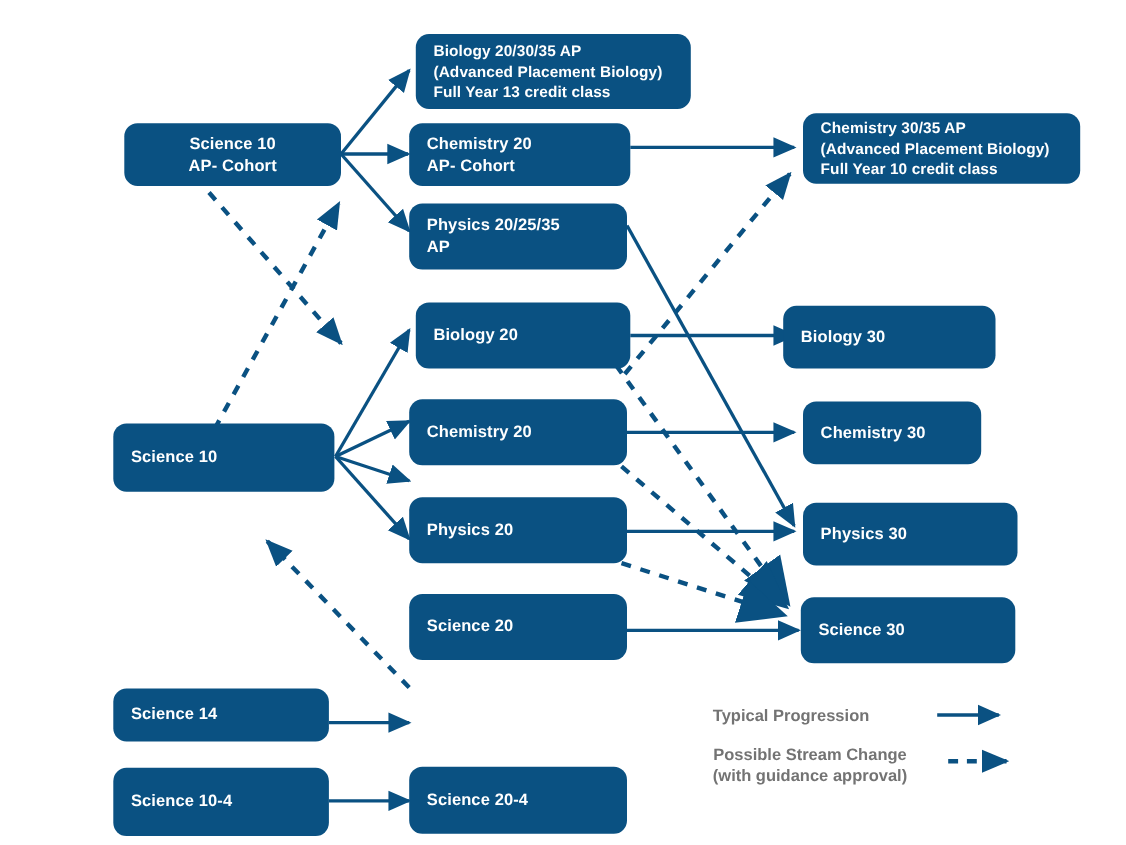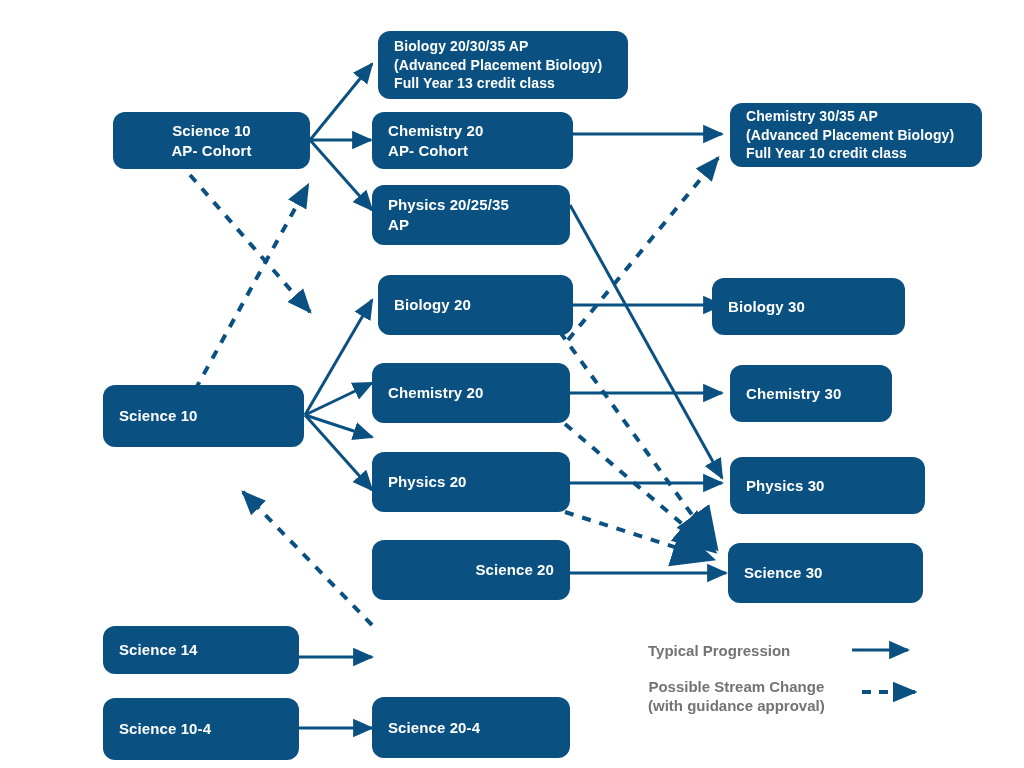--- a/index.html
+++ b/index.html
@@ -158,21 +158,21 @@
   </div>
 
   <div class="node" style="left:372px; top:363px; width:198px; height:60px;">
     <span class="line">Chemistry 20</span>
   </div>
 
   <div class="node" style="left:372px; top:452px; width:198px; height:60px;">
     <span class="line">Physics 20</span>
   </div>
 
-  <div class="node" style="left:372px; top:540px; width:198px; height:60px;align-items:flex-end;">
+  <div class="node" style="left:372px; top:540px; width:198px; height:60px;">
     <span class="line">Science 20</span>
   </div>
 
 
   <div class="node" style="left:372px; top:697px; width:198px; height:61px;">
     <span class="line">Science 20-4</span>
   </div>
 
   <div class="node small" style="left:730px; top:103px; width:252px; height:64px;">
     <span class="line">Chemistry 30/35 AP</span>

